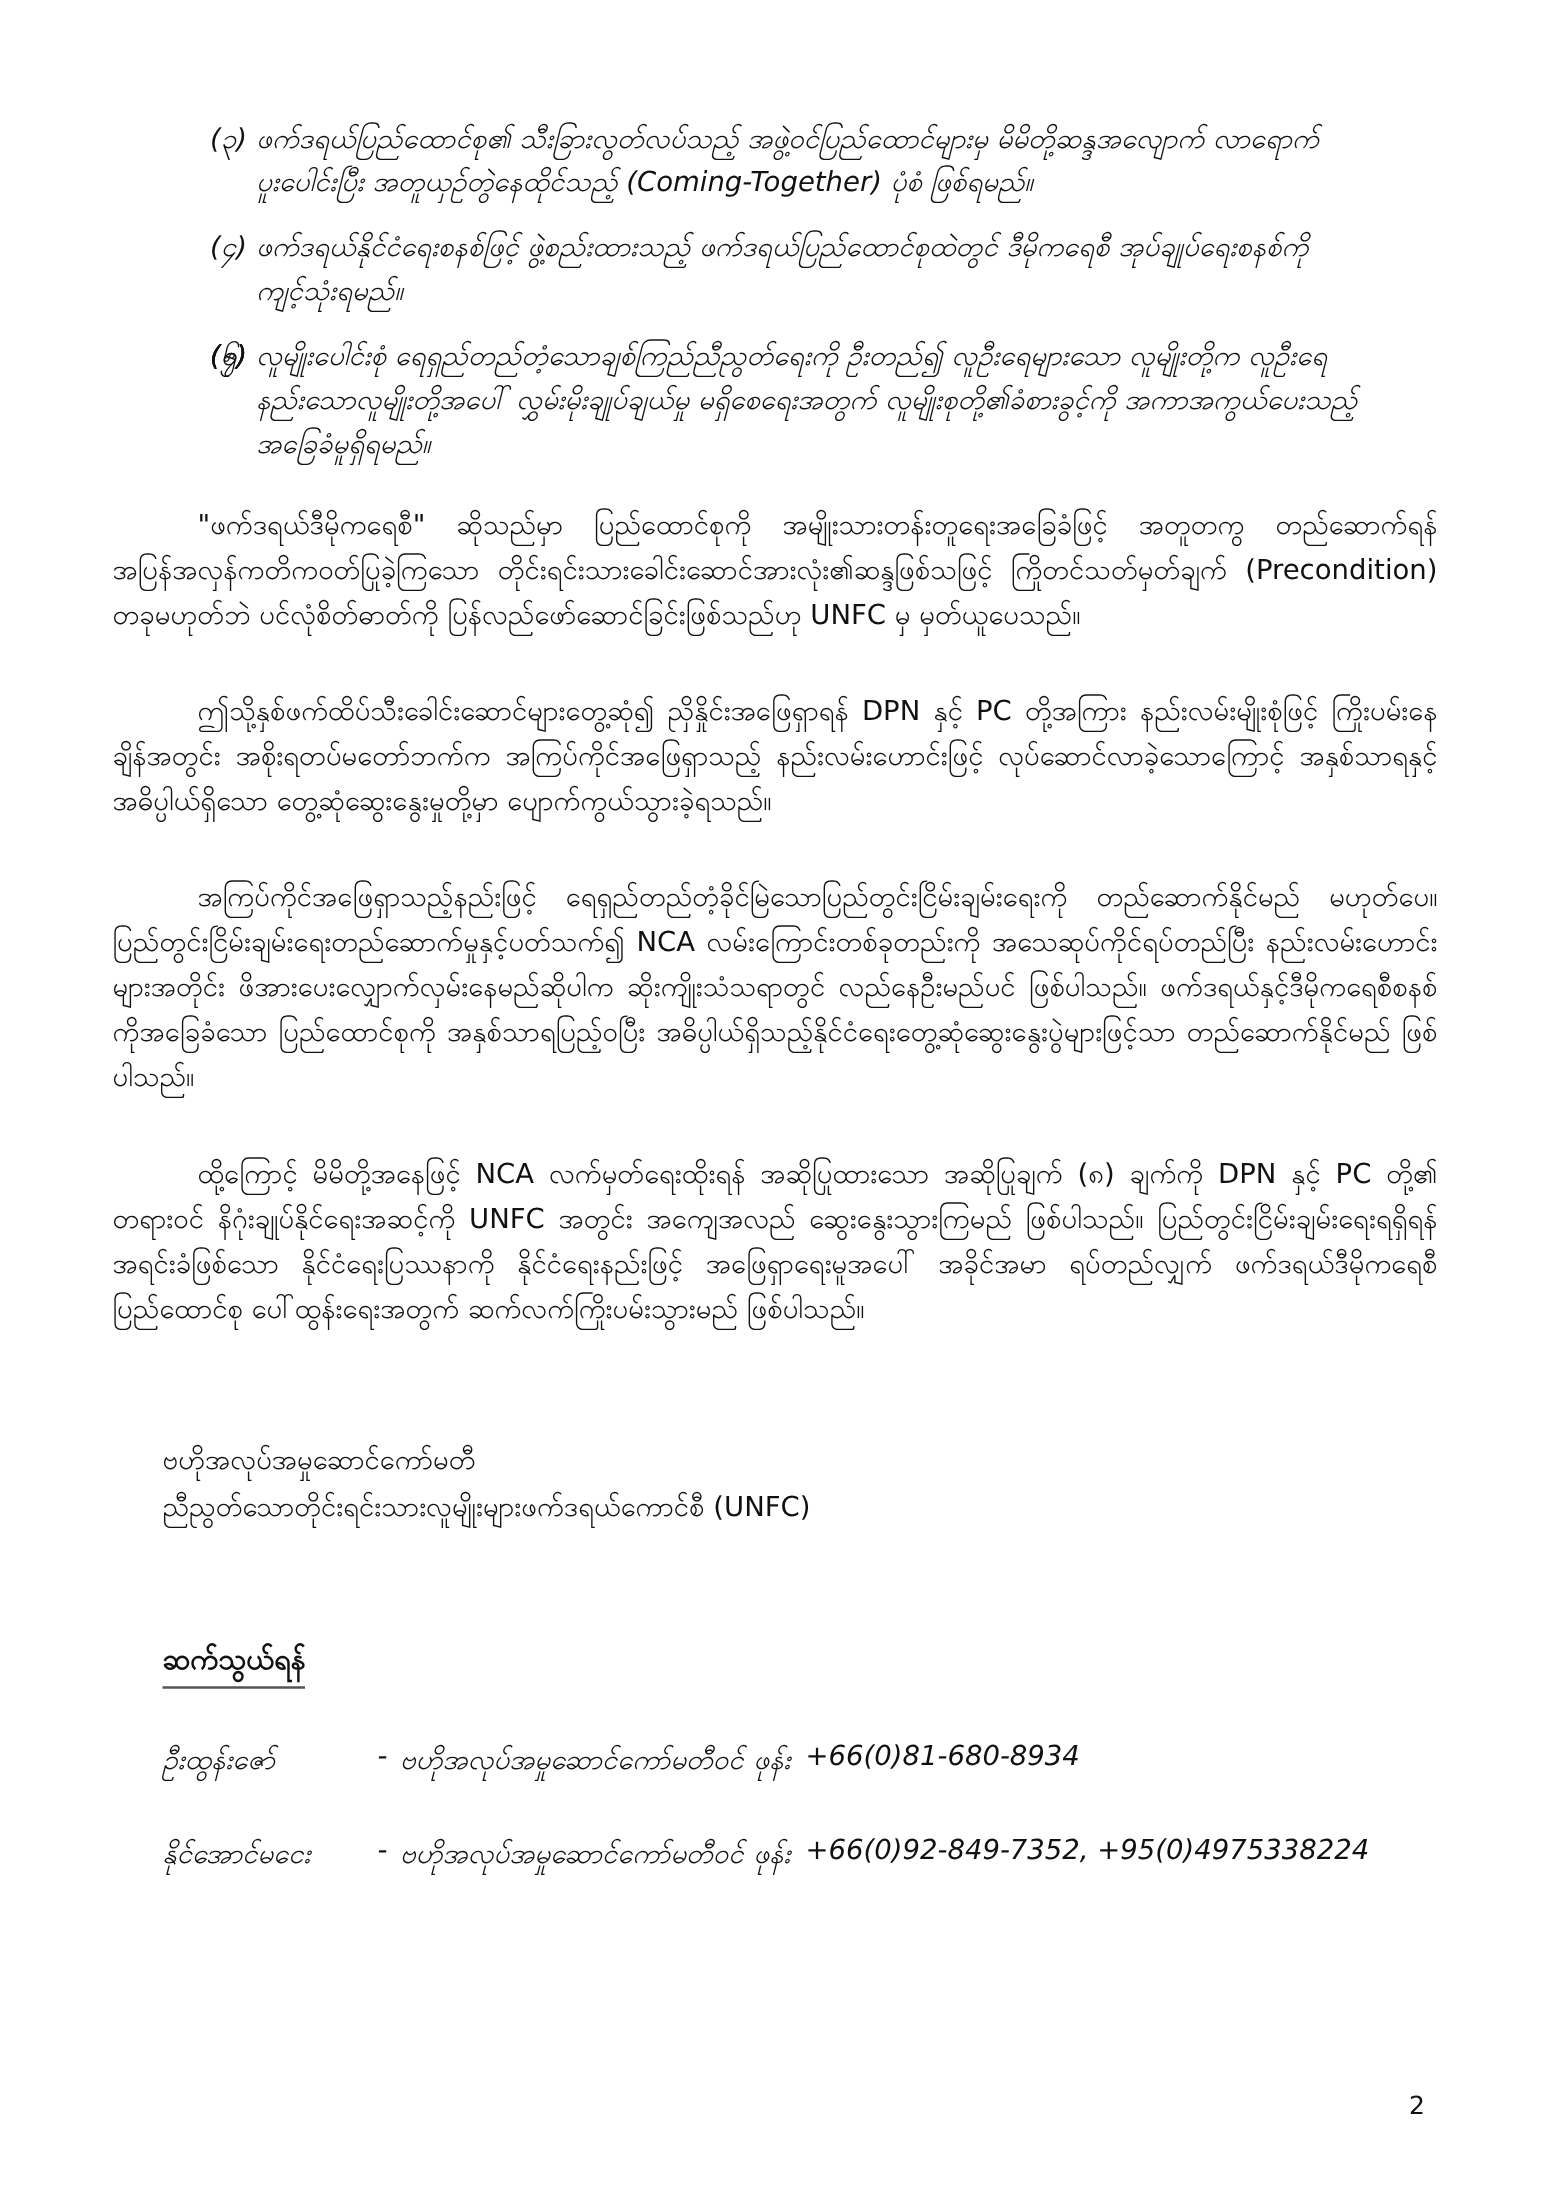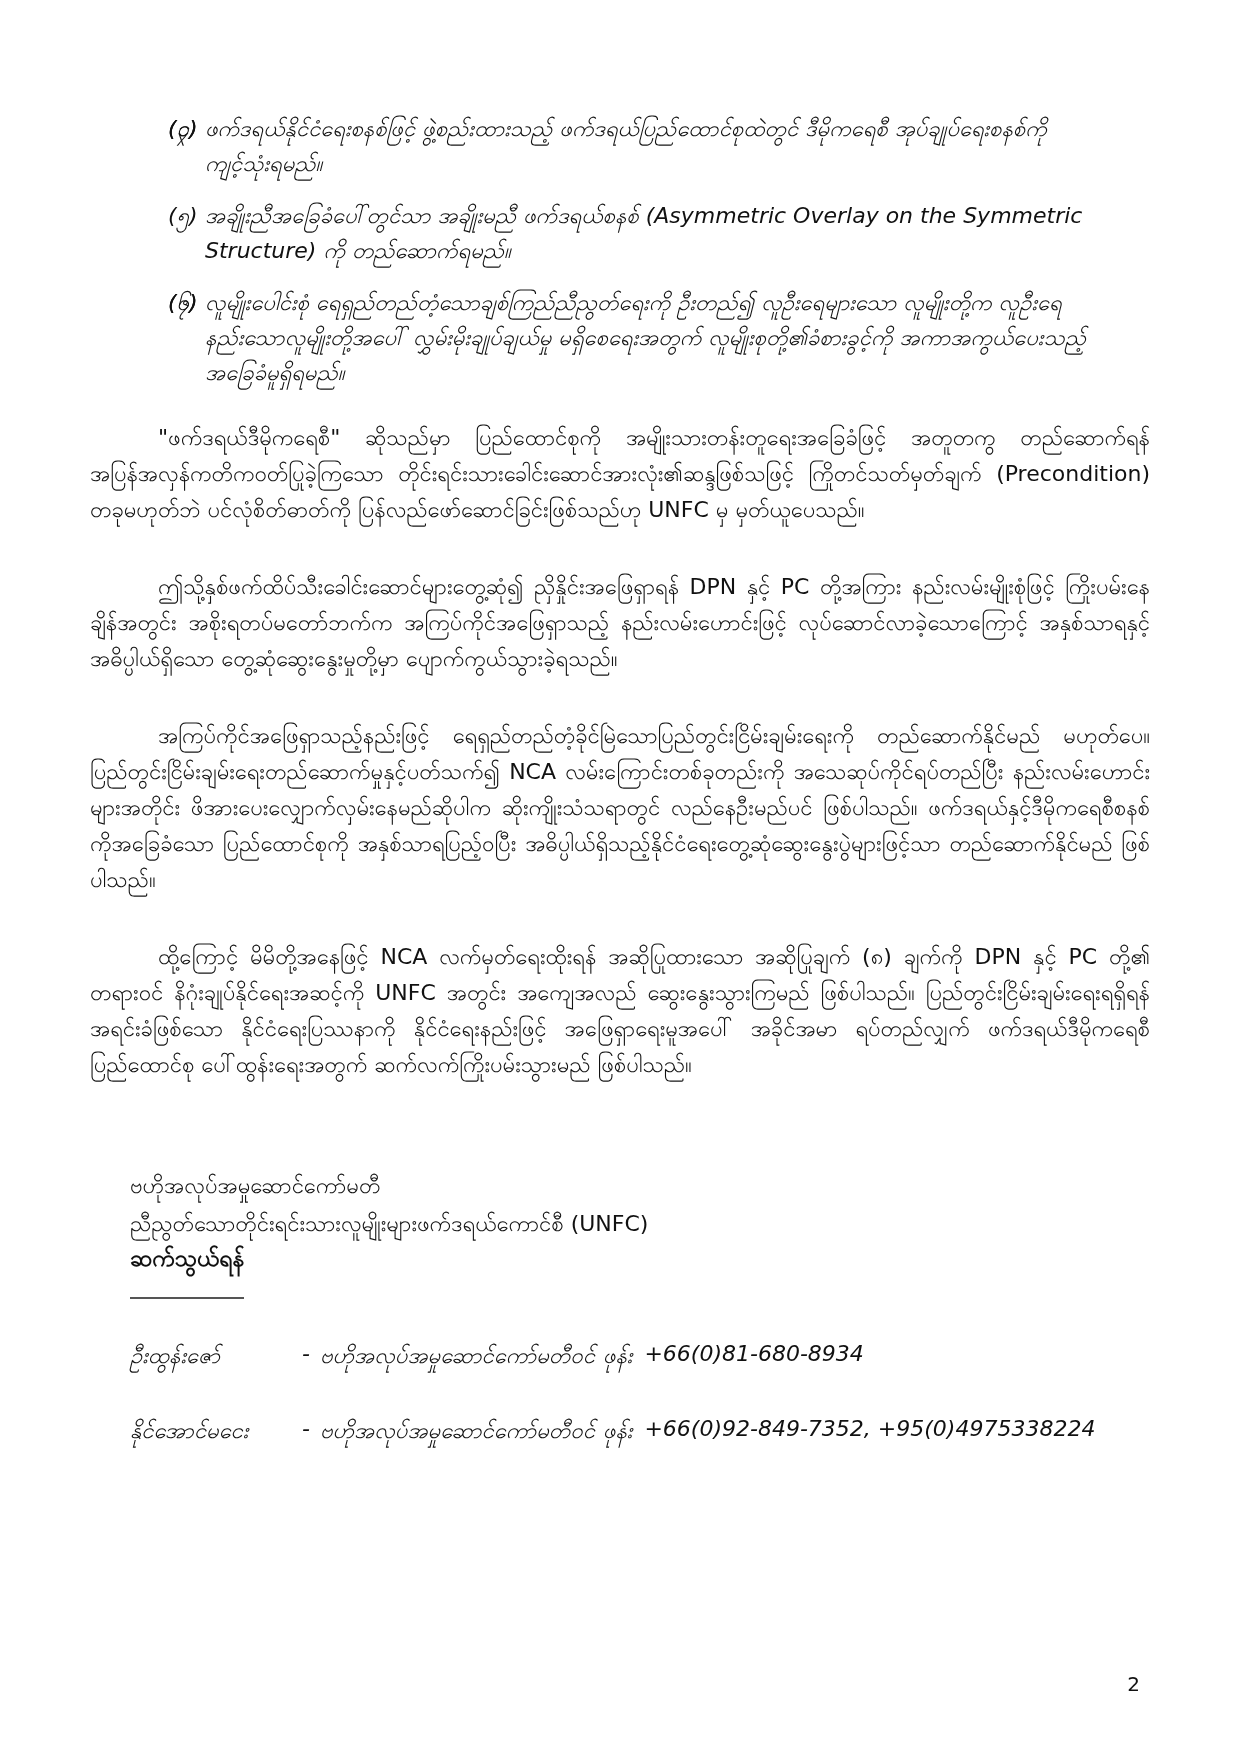--- a/index.html
+++ b/index.html
@@ -63,25 +63,26 @@
   .signature {
     margin-top: 84px;
     margin-left: 40px;
     font-size: 22px;
     line-height: 38px;
   }
 
   
   .contact-heading {
     display: inline-block;
+    margin-top: 86px;
     margin-left: 40px;
     font-size: 23px;
     font-weight: bold;
     border-bottom: 2px solid #555555;
-    padding-bottom: 20px;
+    padding-bottom: 3px;
   }
 
   .contact-entry {
     display: flex;
     align-items: flex-start;
     margin-left: 40px;
     margin-top: 42px;
     font-size: 22px;
     font-style: italic;
     white-space: nowrap;
@@ -108,28 +109,28 @@
   }
 </style>
 </head>
 <body>
 
 <div class="page">
 
   <ol class="numbered-list">
     <li class="list-item">
       <span class="num">(၃)</span>
+      <span class="item-text">ဖက်ဒရယ်ပြည်ထောင်စု၏ သီးခြားလွတ်လပ်သည့် အဖွဲ့ဝင်ပြည်ထောင်များမှ မိမိတို့ဆန္ဒအလျောက် လာရောက်ပူးပေါင်းပြီး အတူယှဉ်တွဲနေထိုင်သည့် (Coming-Together) ပုံစံ ဖြစ်ရမည်။</span>
     </li>
     <li class="list-item">
       <span class="num">(၄)</span>
       <span class="item-text">ဖက်ဒရယ်နိုင်ငံရေးစနစ်ဖြင့် ဖွဲ့စည်းထားသည့် ဖက်ဒရယ်ပြည်ထောင်စုထဲတွင် ဒီမိုကရေစီ အုပ်ချုပ်ရေးစနစ်ကို ကျင့်သုံးရမည်။</span>
     </li>
     <li class="list-item">
       <span class="num">(၅)</span>
-      <span class="item-text">အချိုးညီအခြေခံပေါ်တွင်သာ အချိုးမညီ ဖက်ဒရယ်စနစ် (Asymmetric Overlay on the Symmetric Structure) ကို တည်ဆောက်ရမည်။</span>
     </li>
     <li class="list-item">
       <span class="num">(၆)</span>
     </li>
     <li class="list-item">
       <span class="num">(၇)</span>
       <span class="item-text">လူမျိုးပေါင်းစုံ ရေရှည်တည်တံ့သောချစ်ကြည်ညီညွတ်ရေးကို ဦးတည်၍ လူဦးရေများသော လူမျိုးတို့က လူဦးရေနည်းသောလူမျိုးတို့အပေါ် လွှမ်းမိုးချုပ်ချယ်မှု မရှိစေရေးအတွက် လူမျိုးစုတို့၏ခံစားခွင့်ကို အကာအကွယ်ပေးသည့် အခြေခံမူရှိရမည်။</span>
     </li>
   </ol>
 

